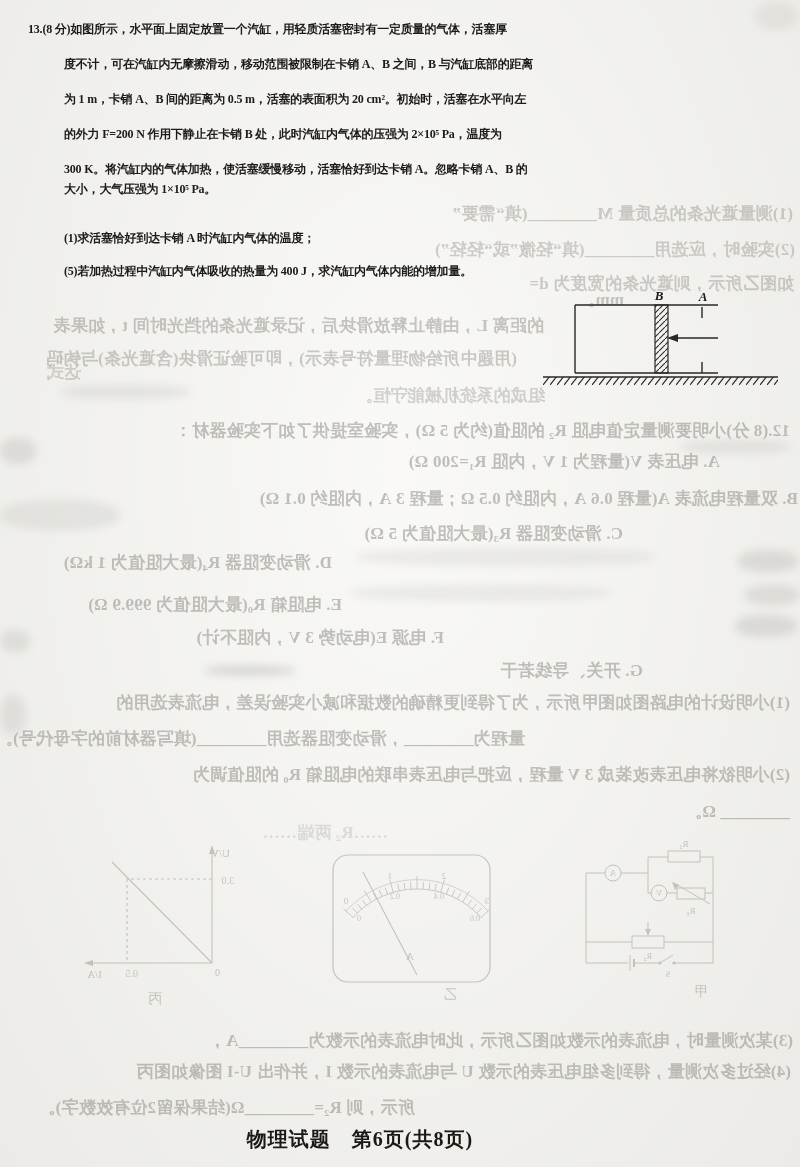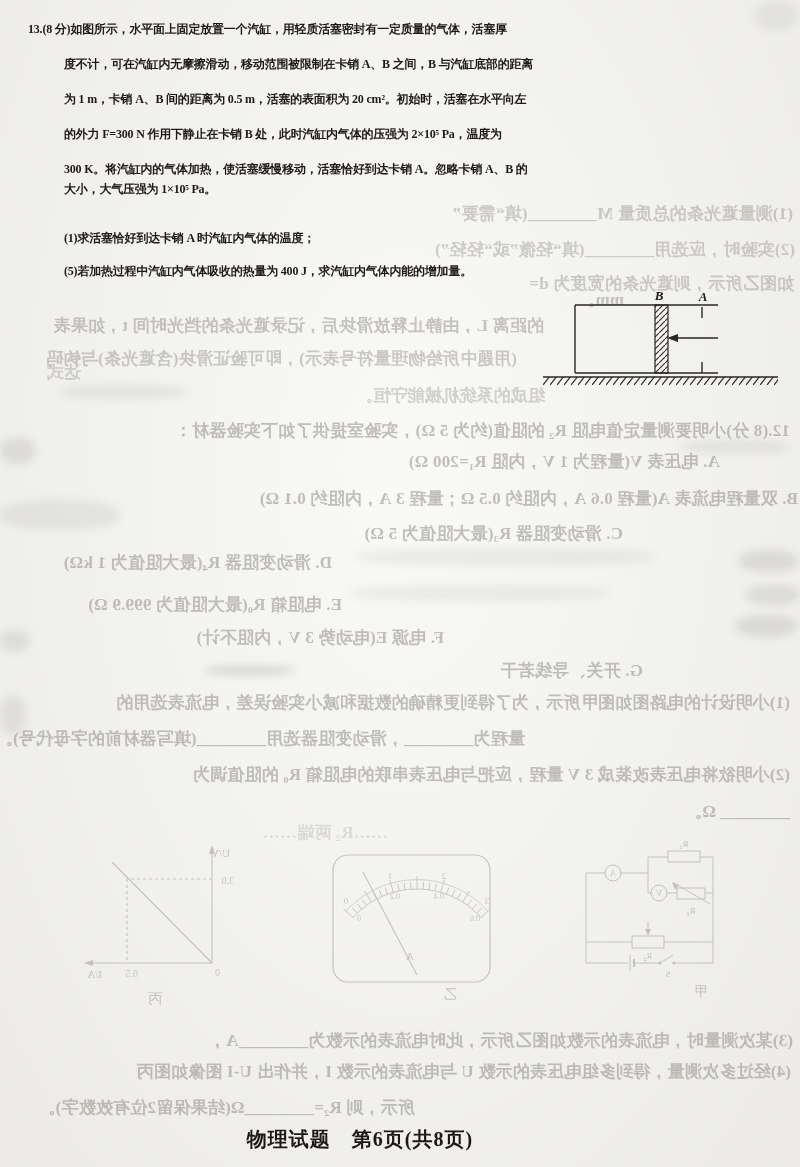--- a/index.html
+++ b/index.html
@@ -190,21 +190,21 @@
       <div class="smudge" style="left: 60px; top: 385px; width: 130px; height: 14px; opacity: 0.15;"></div>
       <div class="smudge" style="left: 205px; top: 666px; width: 90px; height: 9px; opacity: 0.3;"></div>
       <div class="smudge" style="left: 680px; top: 440px; width: 110px; height: 14px; opacity: 0.15;"></div>
       <div class="smudge" style="left: 755px; top: 2px; width: 42px; height: 28px; opacity: 0.12;"></div>
     </div>
 
   <div id="problem">
       <div class="pline" style="left: 28px; top: 22px;">13.(8 分)如图所示，水平面上固定放置一个汽缸，用轻质活塞密封有一定质量的气体，活塞厚</div>
       <div class="pline" style="left: 64px; top: 57px;">度不计，可在汽缸内无摩擦滑动，移动范围被限制在卡销 A、B 之间，B 与汽缸底部的距离</div>
       <div class="pline" style="left: 64px; top: 92px;">为 1 m，卡销 A、B 间的距离为 0.5 m，活塞的表面积为 20 cm²。初始时，活塞在水平向左</div>
-      <div class="pline" style="left: 64px; top: 127px;">的外力 F=300 N 作用下静止在卡销 B 处，此时汽缸内气体的压强为 2×10⁵ Pa，温度为</div>
+      <div class="pline" style="left: 64px; top: 127px;">的外力 F=200 N 作用下静止在卡销 B 处，此时汽缸内气体的压强为 2×10⁵ Pa，温度为</div>
       <div class="pline" style="left: 64px; top: 162px;">300 K。将汽缸内的气体加热，使活塞缓慢移动，活塞恰好到达卡销 A。忽略卡销 A、B 的</div>
       <div class="pline" style="left: 64px; top: 182px;">大小，大气压强为 1×10⁵ Pa。</div>
       <div class="pline" style="left: 64px; top: 231px;">(1)求活塞恰好到达卡销 A 时汽缸内气体的温度；</div>
       <div class="pline" style="left: 64px; top: 264px;">(5)若加热过程中汽缸内气体吸收的热量为 400 J，求汽缸内气体内能的增加量。</div>
     </div>
 
   <div id="cylfig">
     <svg viewBox="0 0 270 112">
       <defs>
         <pattern id="phatch" width="6" height="6" patternUnits="userSpaceOnUse">

